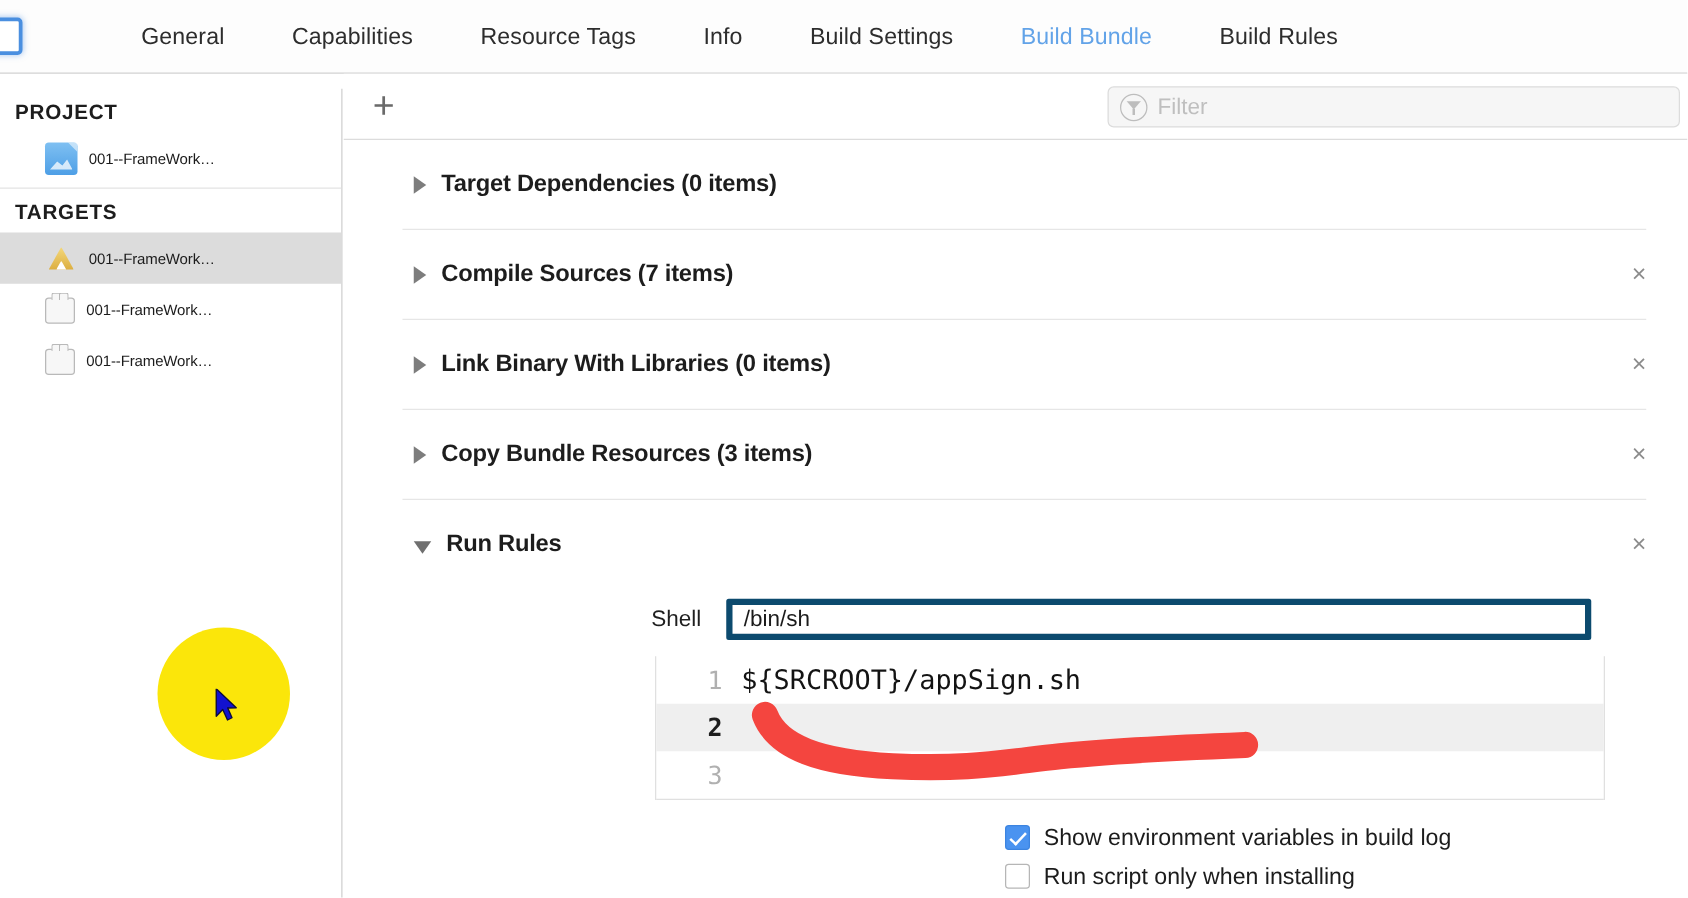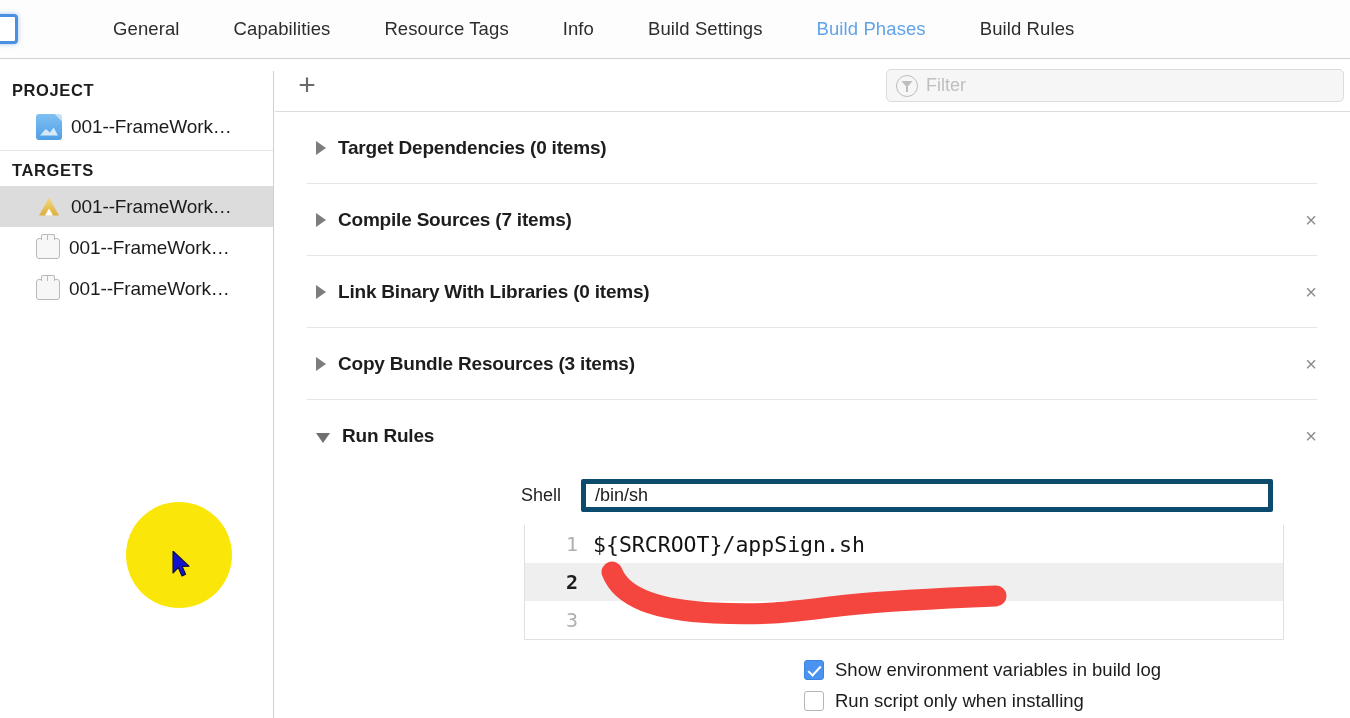--- a/index.html
+++ b/index.html
@@ -47,21 +47,21 @@
     letter-spacing: .6px;
     padding: 10px 0 6px 12px;
   }
   .side-sep { height: 1px; background: #e3e3e3; margin: 3px 0 0 0; }
   .side-row {
     height: 41px; display: flex; align-items: center;
     padding-left: 36px; cursor: default;
   }
   .side-row.selected { background: #dcdcdc; }
   .side-row .lbl {
-    font-size: 19px; color: #1b1b1b; white-space: nowrap;
+    font-size: 12px; color: #1b1b1b; white-space: nowrap;
     letter-spacing: -.1px;
   }
   .ic { width: 26px; height: 26px; margin-right: 9px; flex: 0 0 auto; position: relative; }
 
   
   .ic.proj-doc { background: linear-gradient(#7fc0f2,#4e9fe6); border-radius: 3px; }
   .ic.proj-doc::after {
     content:""; position:absolute; left:4px; top:11px; width:18px; height:11px;
     background:#ffffff; opacity:.75;
     clip-path: polygon(0 100%, 32% 42%, 55% 72%, 76% 28%, 100% 100%);
@@ -135,20 +135,21 @@
     background:#bdbdbd;
   }
   .filter-ph { margin-left: 8px; font-size: 18px; color: #bfbfbf; }
 
   
   .phases { position: relative; }
   .phase-row {
     position: relative; height: 72px;
     display: flex; align-items: center;
     padding-left: 41px;
+    margin-left: 15px;
   }
   .phase-row .sep {
     position: absolute; left: 32px; right: 33px; bottom: 0;
     height: 1px; background: #e6e6e6;
   }
   .tri {
     width: 0; height: 0; flex: 0 0 auto; margin-right: 12px;
     border-top: 7px solid transparent; border-bottom: 7px solid transparent;
     border-left: 10px solid #7d7d7d;
   }
@@ -235,21 +236,21 @@
   <div class="tabbar">
     <div class="doc-icon-wrap">
       <div class="sq"></div>
     </div>
     <div class="tabs">
       <div class="tab">General</div>
       <div class="tab">Capabilities</div>
       <div class="tab">Resource Tags</div>
       <div class="tab">Info</div>
       <div class="tab">Build Settings</div>
-      <div class="tab active">Build Phases</div>
+      <div class="tab active">Build Bundle</div>
       <div class="tab">Build Rules</div>
     </div>
   </div>
 
   <div class="sidebar">
     <div class="side-head">PROJECT</div>
     <div class="side-row">
       <span class="ic proj-doc"></span>
       <span class="lbl">001--FrameWork…</span>
     </div>

